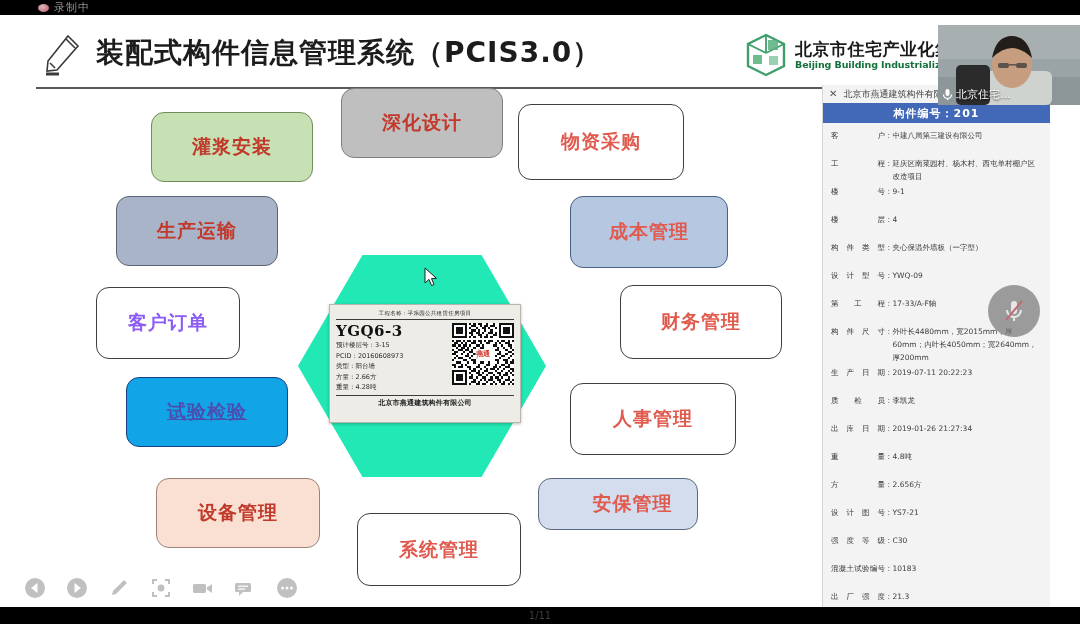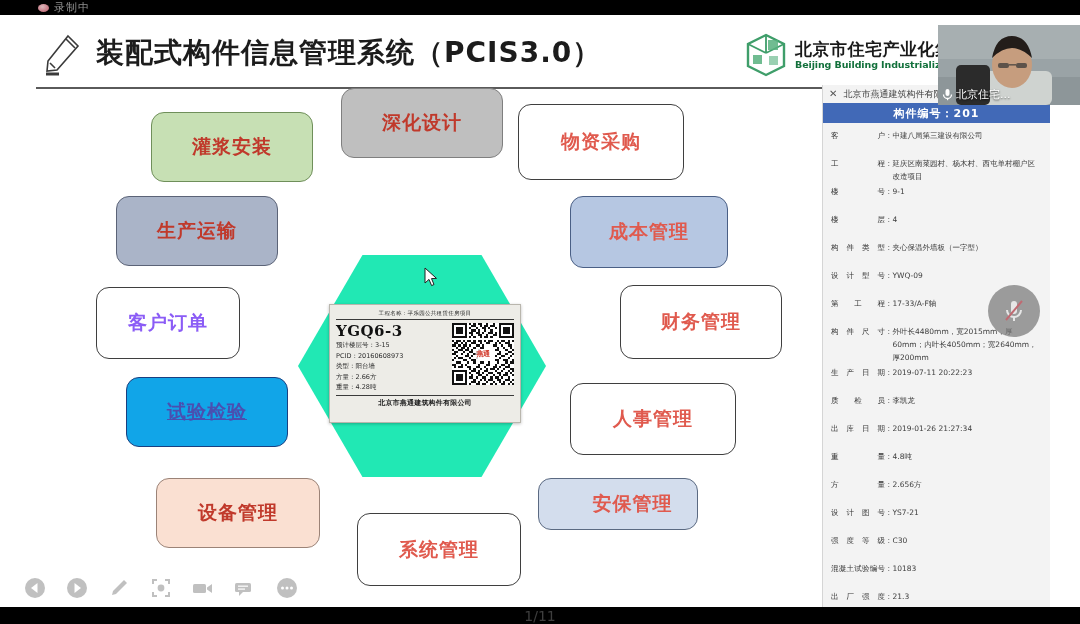--- a/index.html
+++ b/index.html
@@ -113,21 +113,21 @@
   .toolbar {
     position: absolute; left: 22px; top: 560px;
     display: flex; align-items: center; gap: 16px; z-index: 12;
   }
   .tb-btn {
     width: 26px; height: 26px; display: flex; align-items: center; justify-content: center;
     opacity: .62;
   }
   .pagenum {
     position: absolute; left: 0; top: 607px; width: 1080px; height: 17px;
-    background: #000; color: #3e3e3e; font-size: 14px;
+    background: #000; color: #3e3e3e; font-size: 10px;
     display: flex; align-items: center; justify-content: center; z-index: 40;
   }
 
   
   .phone {
     position: absolute; left: 822px; top: 85px; width: 228px; height: 522px;
     background: #f3f3f3; overflow: hidden; z-index: 20;
     border-left: 1px solid #d5d5d5;
   }
   .ph-titlebar {

